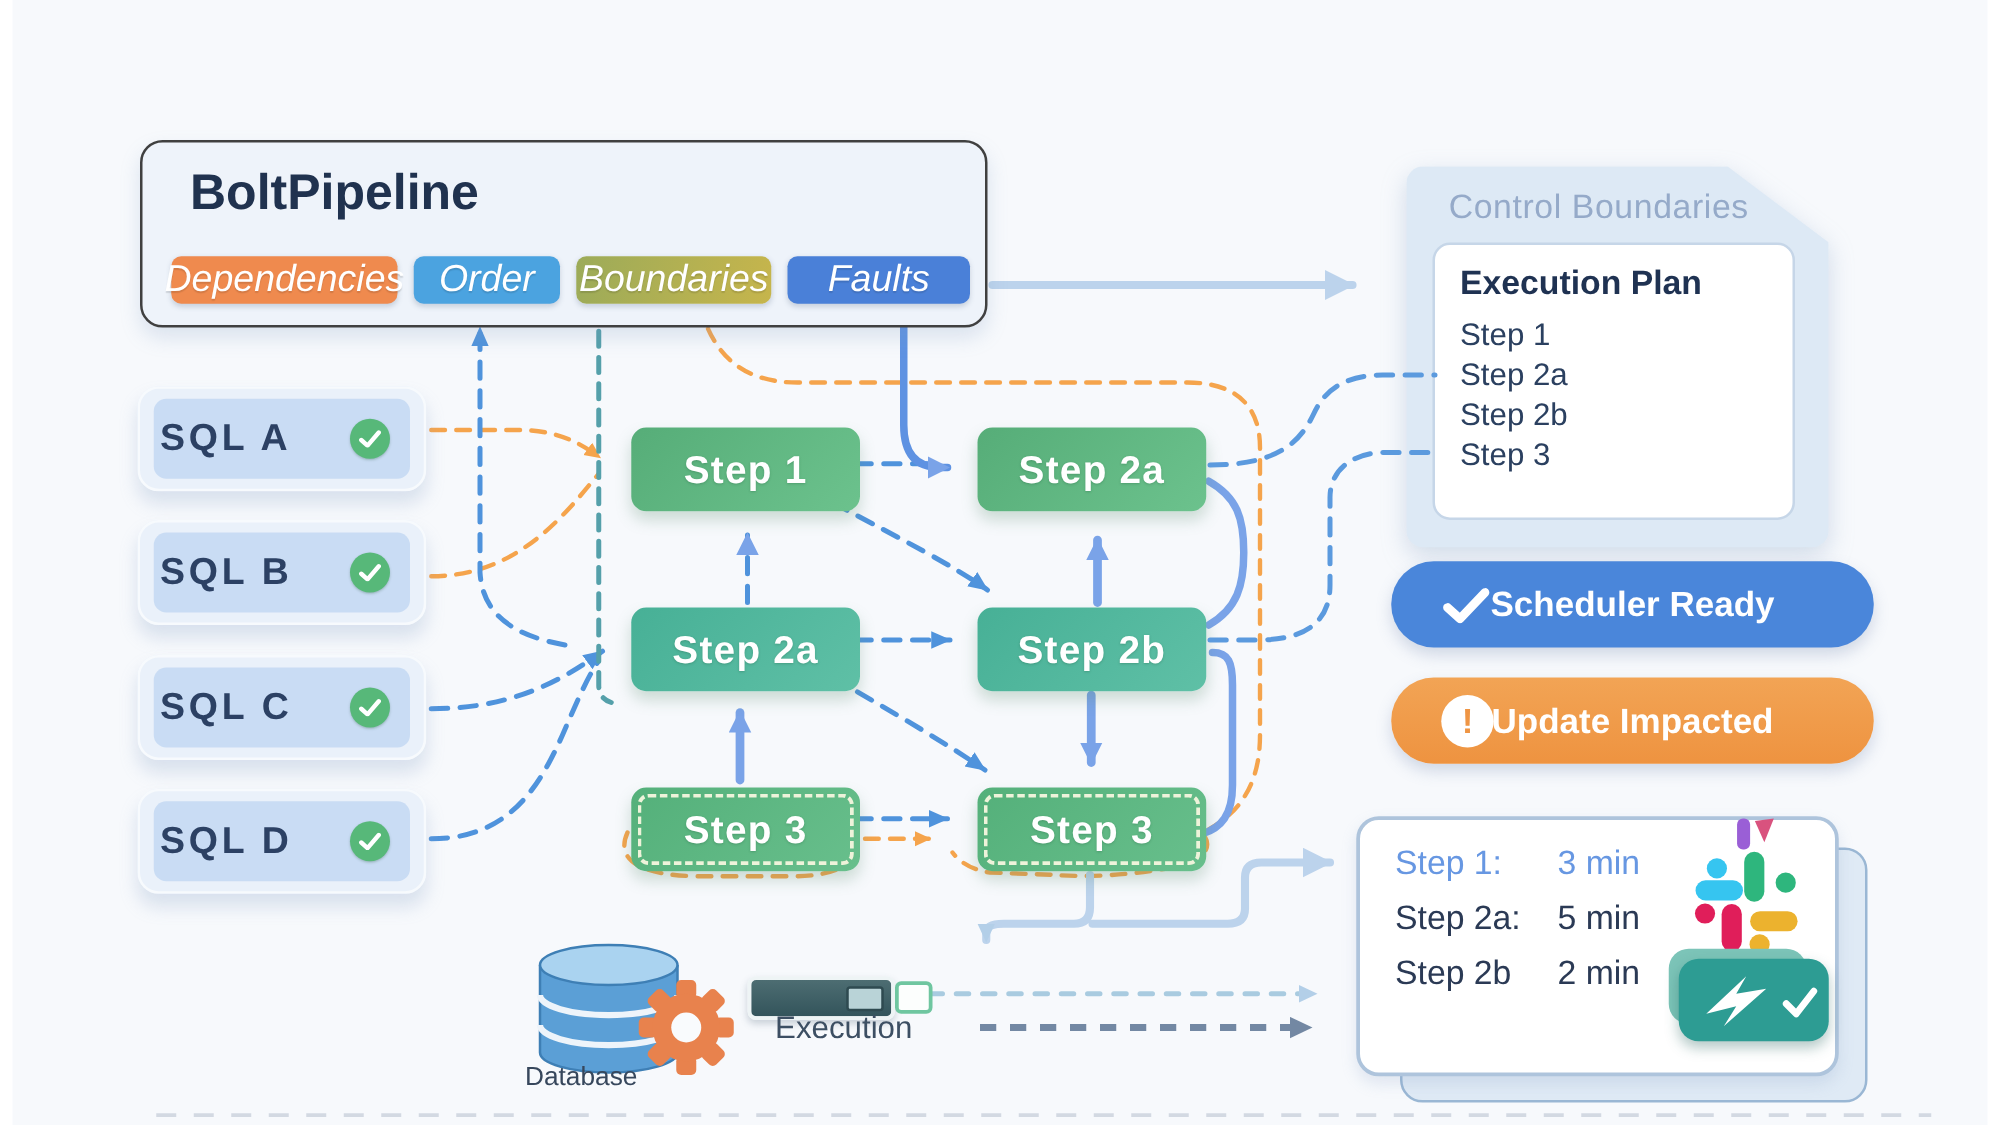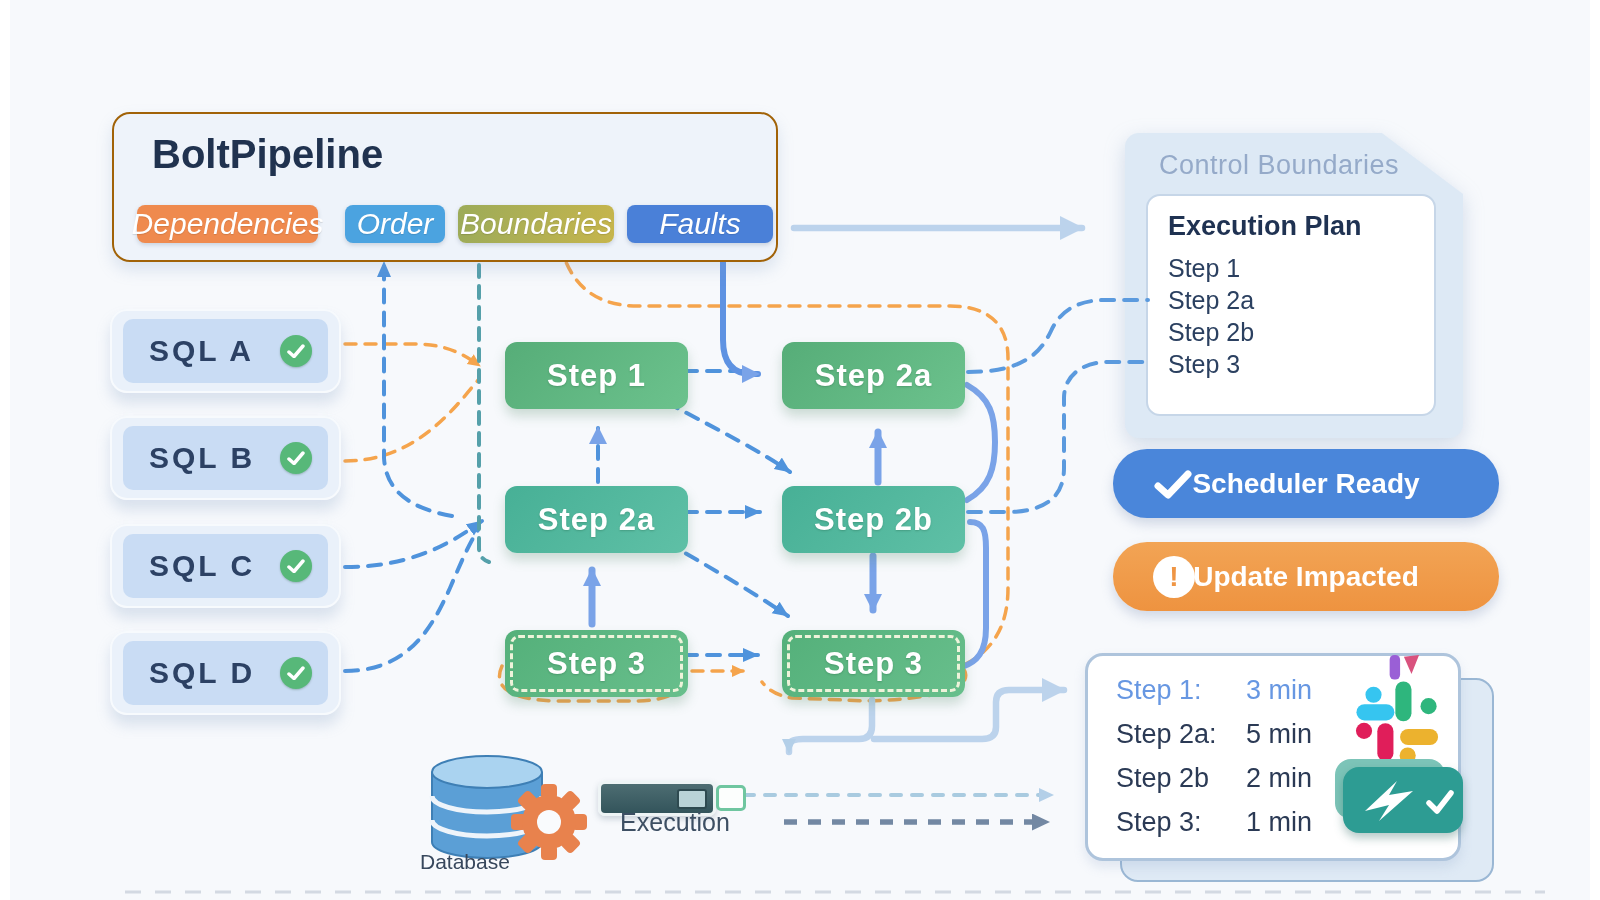--- a/index.html
+++ b/index.html
@@ -8,35 +8,35 @@
   .edge-strip{position:absolute;top:0;bottom:0;width:10px;background:#ffffff;}
   .title{position:absolute;left:0;right:0;top:42px;text-align:center;font-size:43px;font-weight:700;
     color:#21395c;letter-spacing:.5px;}
 
   
   .arrows, .arrows-top{position:absolute;left:0;top:0;width:1600px;height:900px;pointer-events:none;}
   .arrows{z-index:1;} .arrows-top{z-index:3;}
 
   
   .pipeline{position:absolute;left:112px;top:112px;width:662px;height:146px;background:#eef3fa;
-    border:2px solid #a16207;border-radius:18px;box-shadow:0 8px 16px rgba(120,150,190,.22);z-index:2;}
+    border:2px solid #404040;border-radius:18px;box-shadow:0 8px 16px rgba(120,150,190,.22);z-index:2;padding-left:12px;}
   .pipeline-title{position:absolute;left:38px;top:18px;font-size:40px;font-weight:700;color:#20324f;}
   .tags{position:absolute;left:23px;top:91px;display:flex;gap:13px;}
   .tag{height:38px;border-radius:8px;color:#fff;font-size:30px;display:flex;align-items:center;
     justify-content:center;text-shadow:0 1px 1px rgba(0,0,0,.12);box-shadow:0 2px 4px rgba(90,110,140,.25);font-style:italic;}
   .tag-dependencies{width:181px;background:#ef8a4e;}
-  .tag-order{width:100px;background:#4ba3e0;margin-left:14px;}
+  .tag-order{width:117px;background:#4ba3e0;}
   .tag-boundaries{width:156px;background:linear-gradient(100deg,#9cab59,#c6b54c);}
   .tag-faults{width:146px;background:#4a80d8;}
 
   
   .sql-card{position:absolute;left:110px;width:231px;height:84px;background:#eaf1fa;border-radius:17px;
     box-shadow:0 10px 14px rgba(140,165,200,.28), inset 0 0 0 2px #f7fafd;z-index:2;}
   .sql-inner{position:absolute;inset:10px 13px;background:#c9dcf4;border-radius:10px;display:flex;
-    align-items:center;justify-content:space-between;padding:0 16px 0 26px;}
+    align-items:center;justify-content:space-between;padding:0 16px 0 5px;}
   .sql-label{font-size:30px;font-weight:700;color:#2c4164;letter-spacing:3px;}
   .check-badge{width:32px;height:32px;border-radius:50%;background:#57b879;display:flex;align-items:center;
     justify-content:center;box-shadow:0 1px 2px rgba(40,90,60,.3);}
 
   
   .step{position:absolute;width:183px;height:67px;border-radius:12px;display:flex;align-items:center;
     justify-content:center;color:#fff;font-size:31px;font-weight:700;letter-spacing:1px;
     text-shadow:0 1px 2px rgba(20,70,45,.25);box-shadow:0 7px 12px rgba(90,140,110,.28);z-index:2;}
   .step-green{background:linear-gradient(135deg,#56ad78,#6cc28d);}
   .step-teal{background:linear-gradient(135deg,#47b096,#5fc0a6);}
@@ -62,21 +62,21 @@
   .btn-blue{top:449px;background:#4a86da;}
   .btn-orange{top:542px;background:linear-gradient(180deg,#f2a455,#ee9340);}
   .btn-icon{position:absolute;left:40px;display:flex;align-items:center;justify-content:center;}
   .excl-circle{width:42px;height:42px;border-radius:50%;background:#fff;display:flex;align-items:center;
     justify-content:center;font-size:28px;font-weight:800;color:#ef9544;}
 
   
   .timing-back{position:absolute;left:1120px;top:678px;width:370px;height:200px;background:#dfeaf5;
     border:2px solid #9ab7d4;border-radius:18px;z-index:1;}
   .timing-panel{position:absolute;left:1085px;top:653px;width:370px;height:202px;background:#ffffff;
-    border:3px solid #aec4dc;border-radius:18px;z-index:2;box-shadow:0 6px 12px rgba(130,155,195,.2);}
+    border:3px solid #aec4dc;border-radius:18px;z-index:2;box-shadow:0 6px 12px rgba(130,155,195,.2);padding-left:10px;}
   .timing-rows{position:absolute;left:28px;top:12px;}
   .t-row{display:flex;align-items:center;height:44px;font-size:27px;color:#2b3a55;}
   .t-row.hl{color:#6797e2;}
   .t-label{display:inline-block;min-width:130px;}
 
   .slack-wrap{position:absolute;left:1345px;top:653px;z-index:3;}
   .badge{position:absolute;left:1343px;top:767px;width:120px;height:66px;z-index:3;}
   .badge-back{position:absolute;left:-8px;top:-8px;width:110px;height:60px;background:#7cc4b8;border-radius:16px;}
   .badge-front{position:absolute;inset:0;background:#2d9c93;border-radius:16px;
     box-shadow:0 5px 10px rgba(40,100,95,.35);}
@@ -262,24 +262,20 @@
         <span class="t-dur">3 min</span>
       </div>
       <div class="t-row">
         <span class="t-label">Step 2a:</span>
         <span class="t-dur">5 min</span>
       </div>
       <div class="t-row">
         <span class="t-label">Step 2b</span>
         <span class="t-dur">2 min</span>
       </div>
-      <div class="t-row">
-        <span class="t-label">Step 3:</span>
-        <span class="t-dur">1 min</span>
-      </div>
     </div>
   </div>
 
   <div class="slack-wrap">
     <svg width="95" height="112" viewBox="0 0 100 118">
       <rect x="47" y="2" width="11" height="26" rx="5" fill="#9a5fd6"></rect>
       <path d="M62,4 L78,2 L70,22 Z" fill="#d9527e"></path>
       <circle cx="30" cy="44" r="8.5" fill="#36C5F0"></circle>
       <rect x="12" y="54" width="40" height="17" rx="8.5" fill="#36C5F0"></rect>
       <rect x="53" y="30" width="17" height="42" rx="8.5" fill="#2EB67D"></rect>

